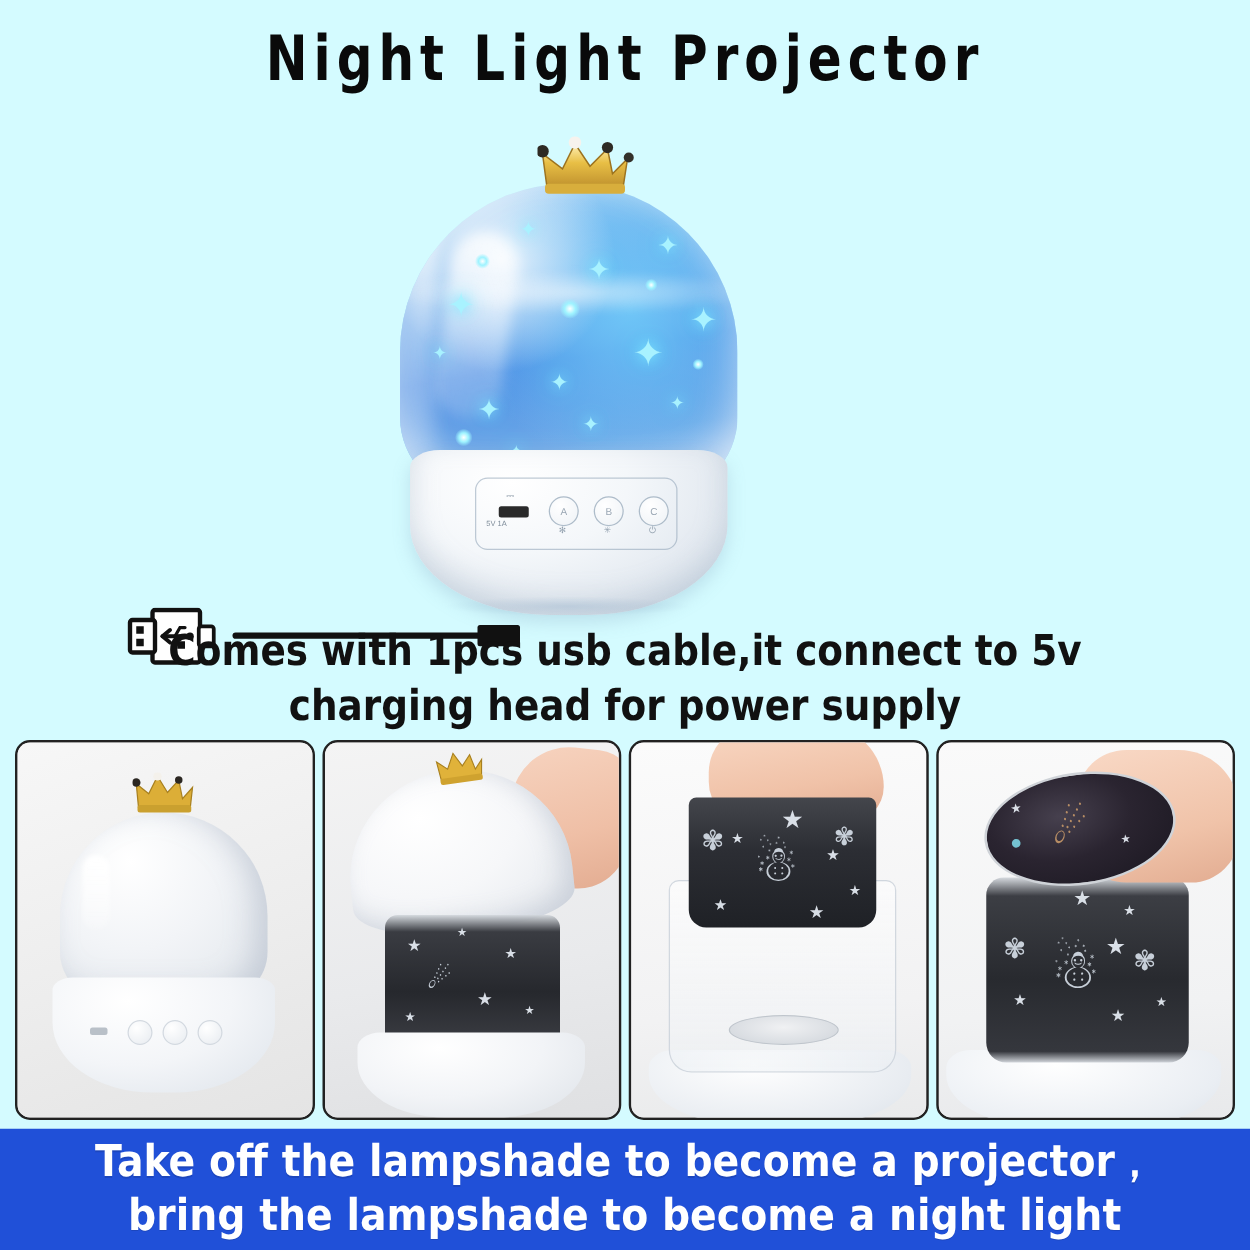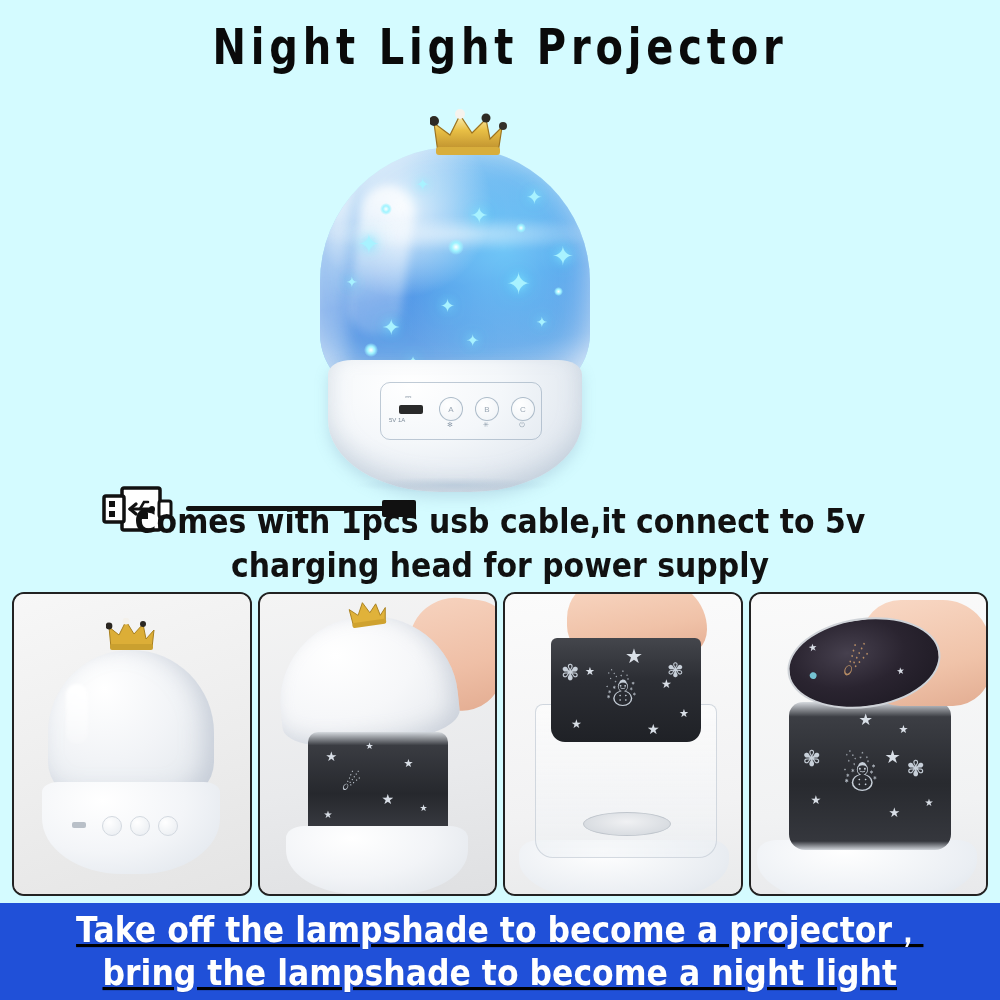--- a/index.html
+++ b/index.html
@@ -424,21 +424,20 @@
   .banner {
     position: absolute;
     left: 0;
     top: 903px;
     width: 1000px;
     height: 97px;
     background: #2050d8;
     display: flex;
     align-items: center;
     justify-content: center;
-    text-decoration: underline;
   }
   .banner-text {
     text-align: center;
     color: #ffffff;
     font-size: 35px;
     font-weight: bold;
     line-height: 1.22;
     font-family: "DejaVu Sans", sans-serif;
     transform: scaleX(0.9);
     text-shadow: 0 1px 0 rgba(0,0,0,0.12);

